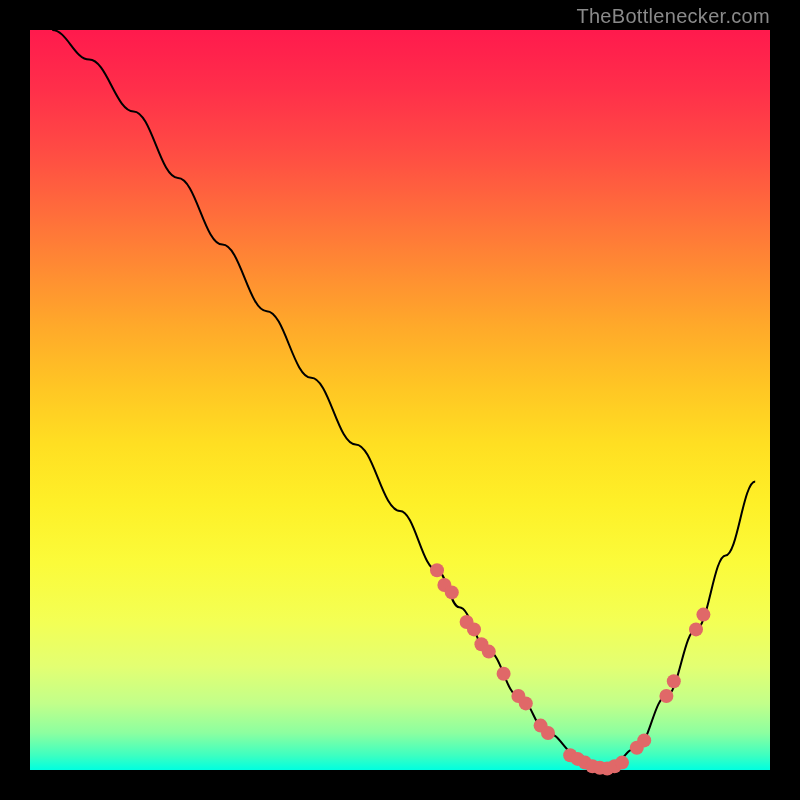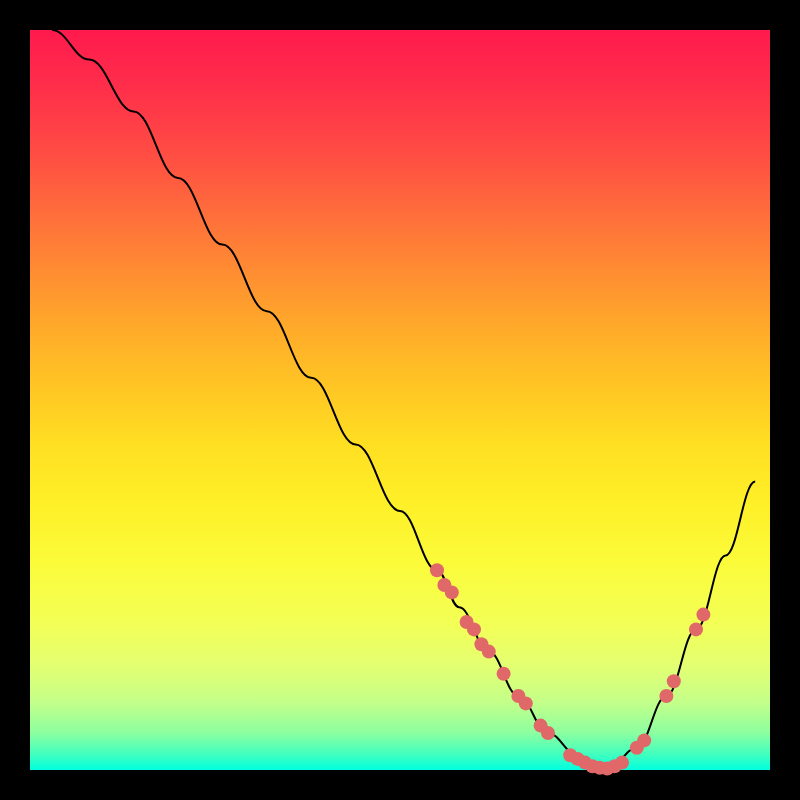--- a/index.html
+++ b/index.html
@@ -25,20 +25,21 @@
 .attrib{position:absolute;right:30px;top:5px;color:#8a8a8a;font-size:20px;letter-spacing:.3px}
 svg.curve{position:absolute;left:30px;top:30px;width:740px;height:740px;overflow:visible}
 .dot{fill:#e06868}
 .line{stroke:#000;stroke-width:2;fill:none}
 </style>
 </head>
 <body>
 
 <div class="frame">
   <div class="plot"></div>
+  <div class="attrib">TheBottlenecker.com</div>
   <svg class="curve" viewBox="0 0 740 740">
     <path id="curve-path" class="line" d="M22.2 0 C 37 0 44.4 29.600000000000023 59.2 29.600000000000023 C 76.96000000000001 29.600000000000023 85.84 81.39999999999998 103.60000000000001 81.39999999999998 C 121.36000000000001 81.39999999999998 130.24 148 148 148 C 165.76 148 174.64000000000001 214.60000000000002 192.4 214.60000000000002 C 210.16 214.60000000000002 219.04000000000002 281.2 236.8 281.2 C 254.56 281.2 263.44 347.79999999999995 281.2 347.79999999999995 C 298.96 347.79999999999995 307.84000000000003 414.4 325.6 414.4 C 343.36 414.4 352.24 481 370 481 C 384.8 481 392.20000000000005 540.2 407.00000000000006 540.2 C 415.88000000000005 540.2 420.32 577.2 429.2 577.2 C 441.04 577.2 446.96 621.6 458.8 621.6 C 470.64000000000004 621.6 476.56 666 488.40000000000003 666 C 500.24 666 506.16 703 518 703 C 529.84 703 535.76 725.2 547.6 725.2 C 559.44 725.2 565.36 740 577.2 740 C 589.04 740 594.96 717.8 606.8 717.8 C 618.64 717.8 624.56 666 636.4 666 C 648.24 666 654.16 599.4 666 599.4 C 677.8399999999999 599.4 683.76 525.4 695.5999999999999 525.4 C 707.4399999999999 525.4 713.3599999999999 451.4 725.1999999999999 451.4"></path>
     <g id="marker-layer">
         <circle cx="407.00000000000006" cy="540.2" r="7" class="dot"></circle>
         <circle cx="414.40000000000003" cy="555" r="7" class="dot"></circle>
         <circle cx="421.79999999999995" cy="562.4" r="7" class="dot"></circle>
         <circle cx="436.59999999999997" cy="592" r="7" class="dot"></circle>
         <circle cx="444" cy="599.4" r="7" class="dot"></circle>
         <circle cx="451.4" cy="614.2" r="7" class="dot"></circle>
         <circle cx="458.8" cy="621.6" r="7" class="dot"></circle>

